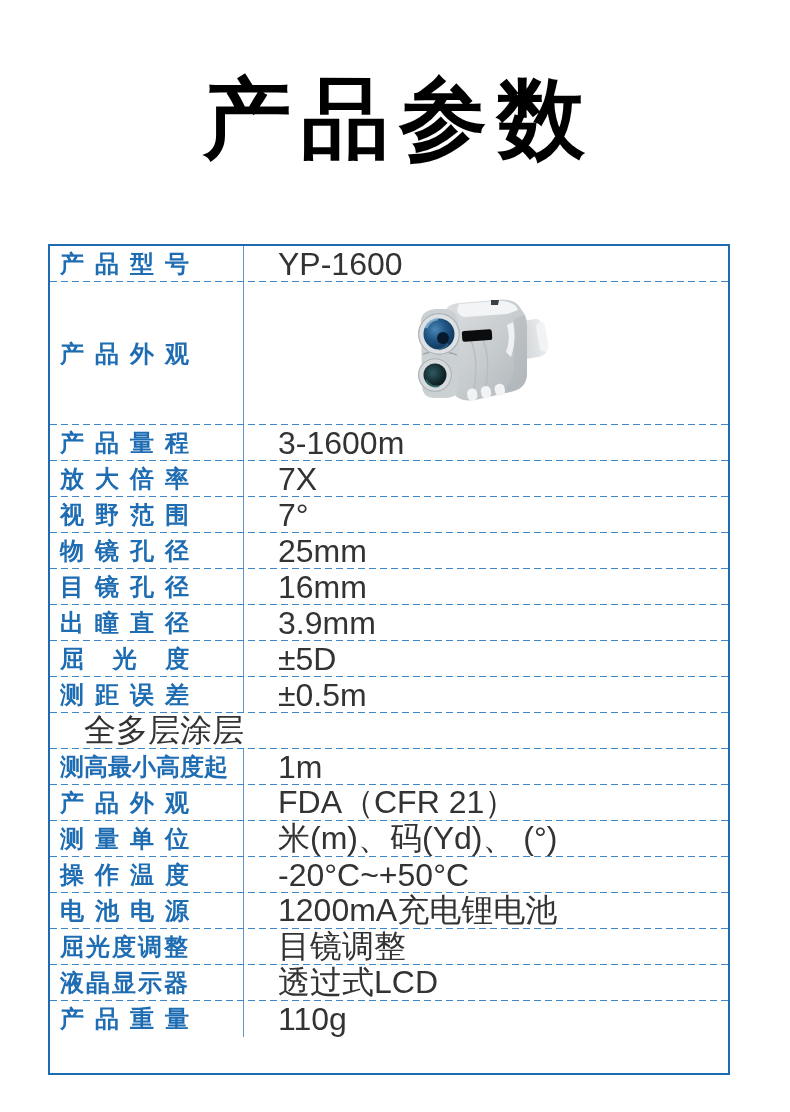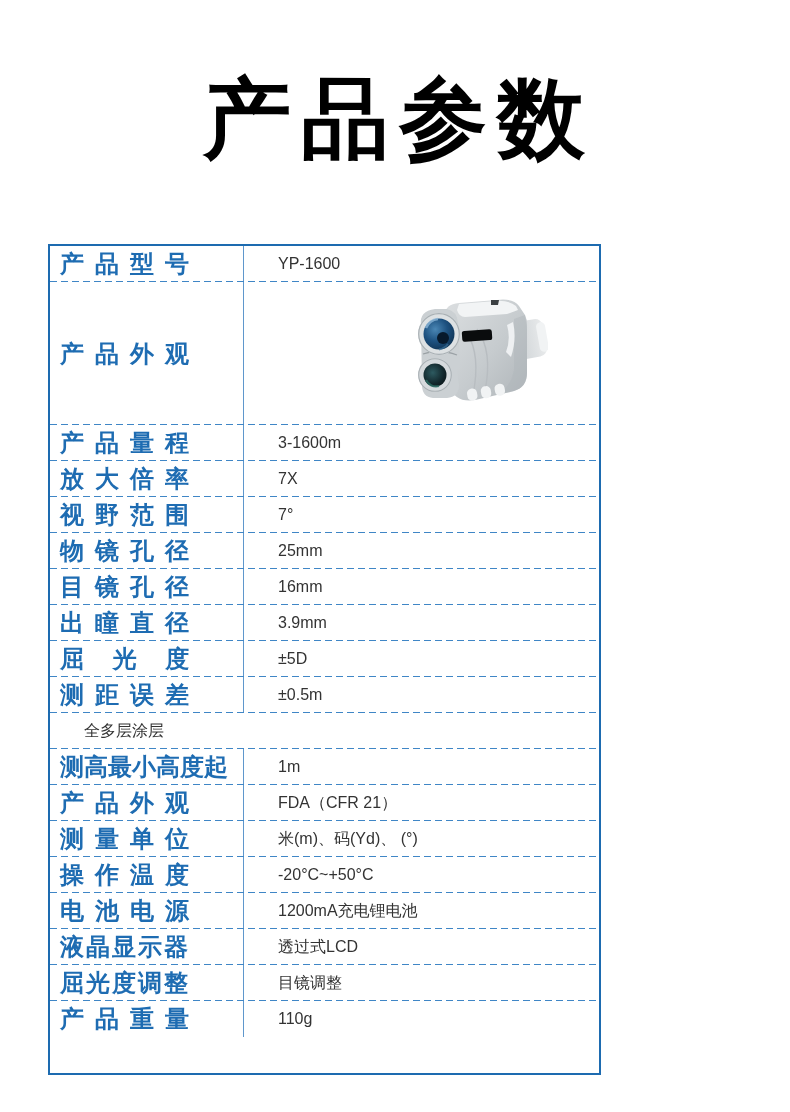--- a/index.html
+++ b/index.html
@@ -15,21 +15,21 @@
     width:790px;height:1112px;background:#ffffff;position:relative;
     font-family:"Liberation Sans",sans-serif;overflow:hidden;
   }
   .title{
     position:absolute;top:74px;left:0;width:790px;margin:4px;
     text-align:center;font-family:Liberation Mono, monospace;
     font-weight:bold;font-size:88px;line-height:1.08;letter-spacing:10px;
     color:var(--title-text);white-space:nowrap;
   }
   .spec-table{
-    position:absolute;left:48px;top:244px;width:553px;height:831px;
+    position:absolute;left:48px;top:244px;width:682px;height:831px;
     box-sizing:border-box;border:2px solid var(--border);background:#fff;
     display:flex;flex-direction:column;
   }
   .row{
     display:flex;height:36px;box-sizing:border-box;position:relative;flex:0 0 auto;
   }
   .row.row-image{height:143px;}
   .row:not(:last-child)::after{
     content:"";position:absolute;left:0;right:0;bottom:0;height:1px;
     background:repeating-linear-gradient(90deg,var(--dash) 0 7px,transparent 7px 11px);
@@ -38,21 +38,21 @@
   .cell.label{
     width:194px;flex:0 0 194px;padding-left:10px;
     border-right:1px solid var(--divider);
     color:var(--accent);font-weight:bold;font-size:24px;white-space:nowrap;
   }
   .cell.label .label-text{display:inline-block;}
   .label-text.sp-wide{letter-spacing:11px;}
   .label-text.sp-small{letter-spacing:2px;}
   .cell.value{
     flex:1;padding-left:34px;color:var(--value-text);
-    font-size:16px;white-space:nowrap;
+    font-size:32px;white-space:nowrap;
   }
   .row-image .cell.value{padding-left:171px;}
   .device-svg{display:block;margin-top:-6px;}
 </style>
 </head>
 <body>
 
 <h1 class="title">产品参数</h1>
 
 <div class="spec-table" id="spec-table">
@@ -211,29 +211,29 @@
       <div class="cell value">-20°C~+50°C</div>
     </div>
     <div class="row">
       <div class="cell label">
         <span class="label-text sp-wide">电池电源</span>
       </div>
       <div class="cell value">1200mA充电锂电池</div>
     </div>
     <div class="row">
       <div class="cell label">
+        <span class="label-text sp-small">屈光度调整</span>
+      </div>
+      <div class="cell value">目镜调整</div>
+    </div>
+    <div class="row">
+      <div class="cell label">
         <span class="label-text sp-small">液晶显示器</span>
       </div>
       <div class="cell value">透过式LCD</div>
     </div>
     <div class="row">
       <div class="cell label">
-        <span class="label-text sp-small">屈光度调整</span>
-      </div>
-      <div class="cell value">目镜调整</div>
-    </div>
-    <div class="row">
-      <div class="cell label">
         <span class="label-text sp-wide">产品重量</span>
       </div>
       <div class="cell value">110g</div>
     </div>
   </div>
 
 </body></html>

